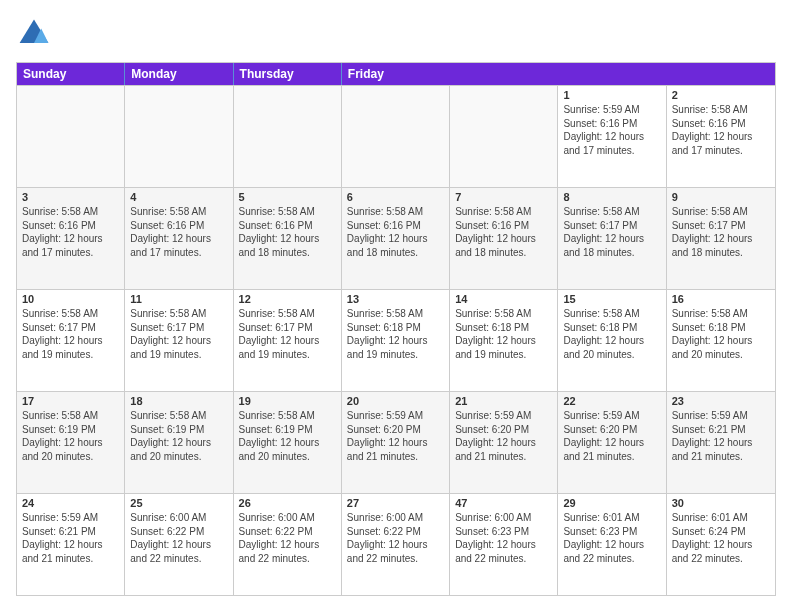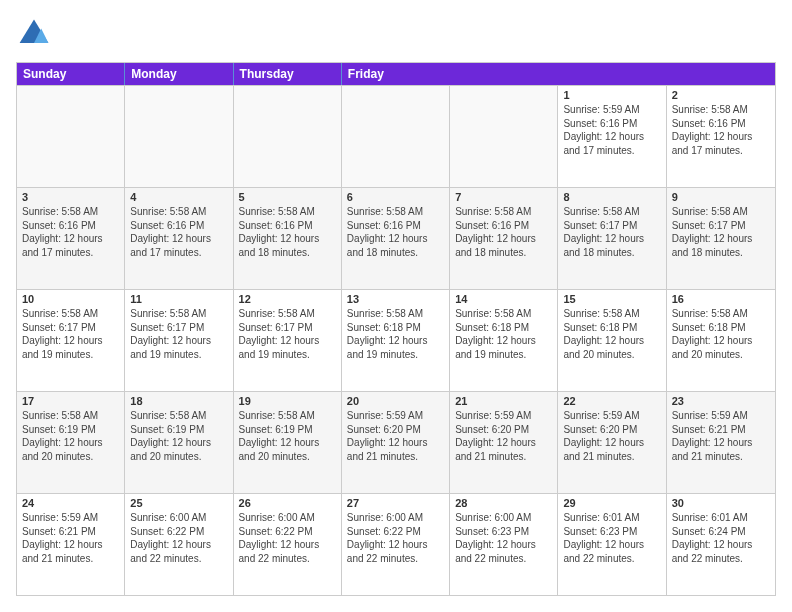--- a/index.html
+++ b/index.html
@@ -305,21 +305,21 @@
 Sunset: 6:22 PM
 Daylight: 12 hours and 22 minutes.</div>
           </div>
           <div class="cal-cell">
             <span class="day-num">27</span>
             <div class="day-info" style="white-space: pre-line;">Sunrise: 6:00 AM
 Sunset: 6:22 PM
 Daylight: 12 hours and 22 minutes.</div>
           </div>
           <div class="cal-cell">
-            <span class="day-num">28</span>
+            <span class="day-num">47</span>
             <div class="day-info" style="white-space: pre-line;">Sunrise: 6:00 AM
 Sunset: 6:23 PM
 Daylight: 12 hours and 22 minutes.</div>
           </div>
           <div class="cal-cell">
             <span class="day-num">29</span>
             <div class="day-info" style="white-space: pre-line;">Sunrise: 6:01 AM
 Sunset: 6:23 PM
 Daylight: 12 hours and 22 minutes.</div>
           </div>

